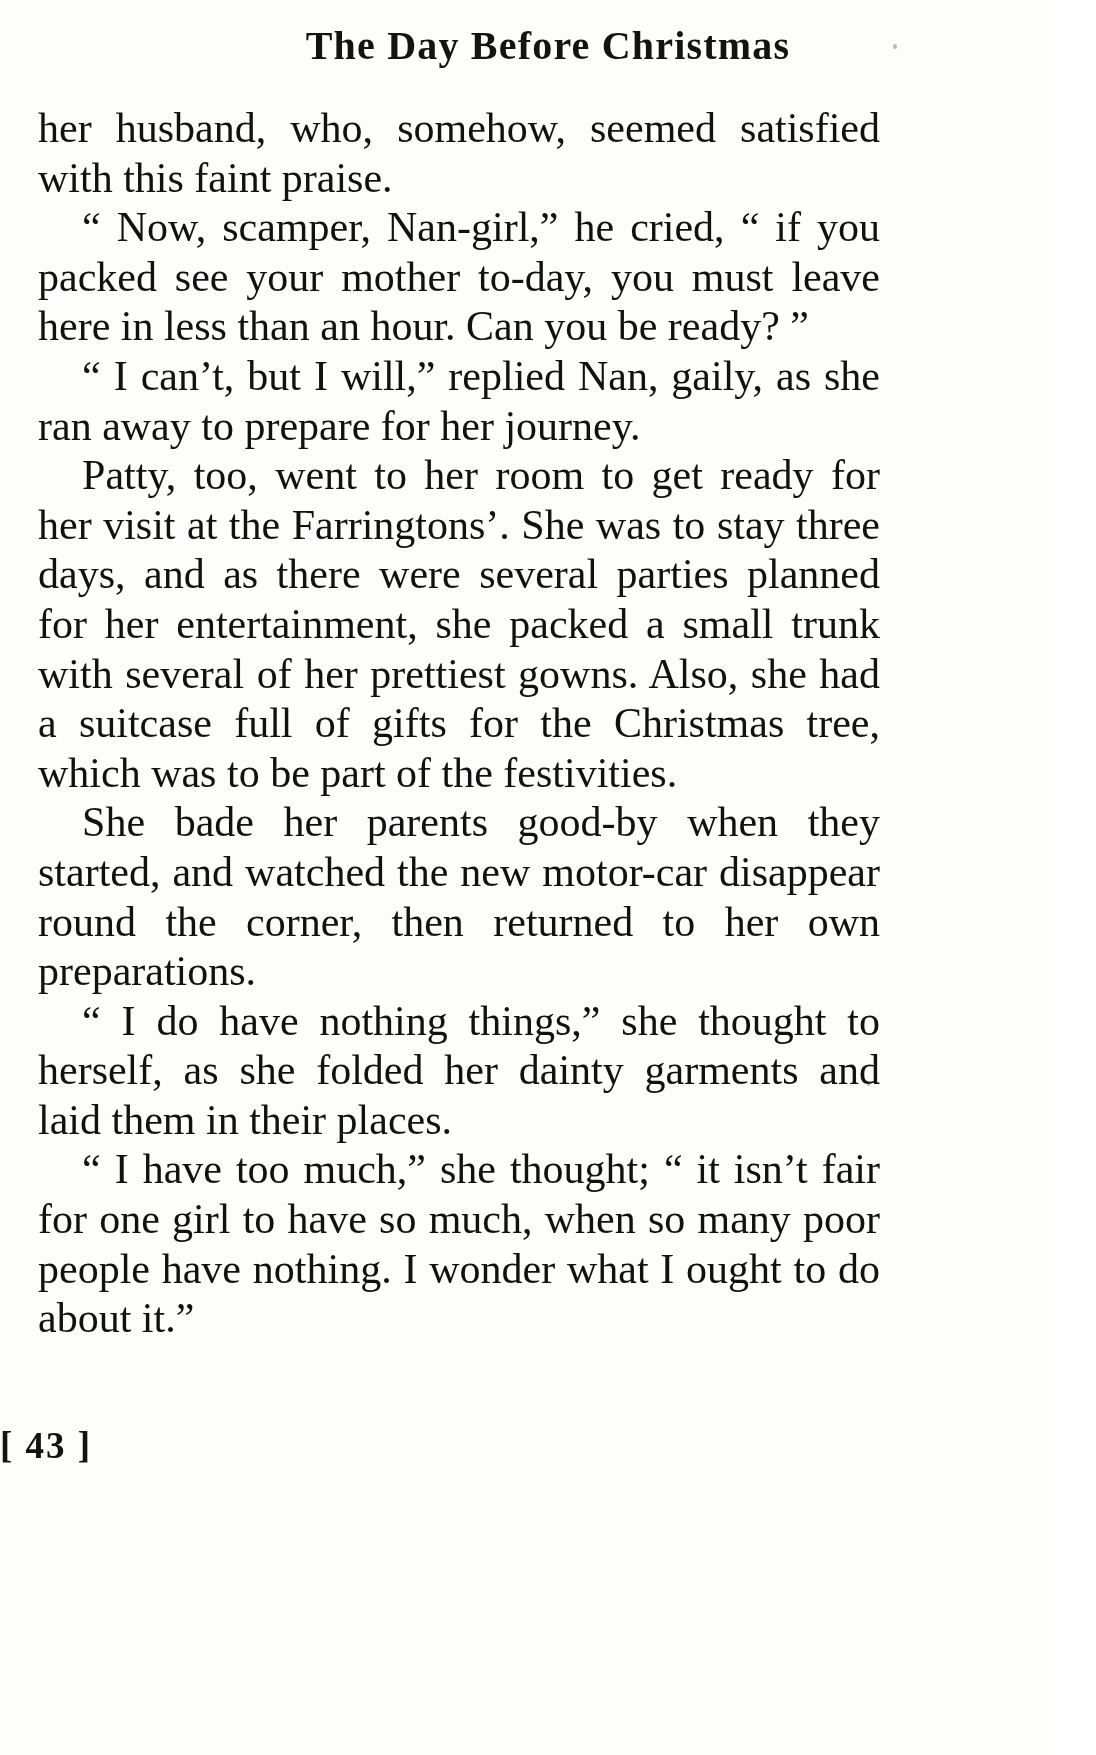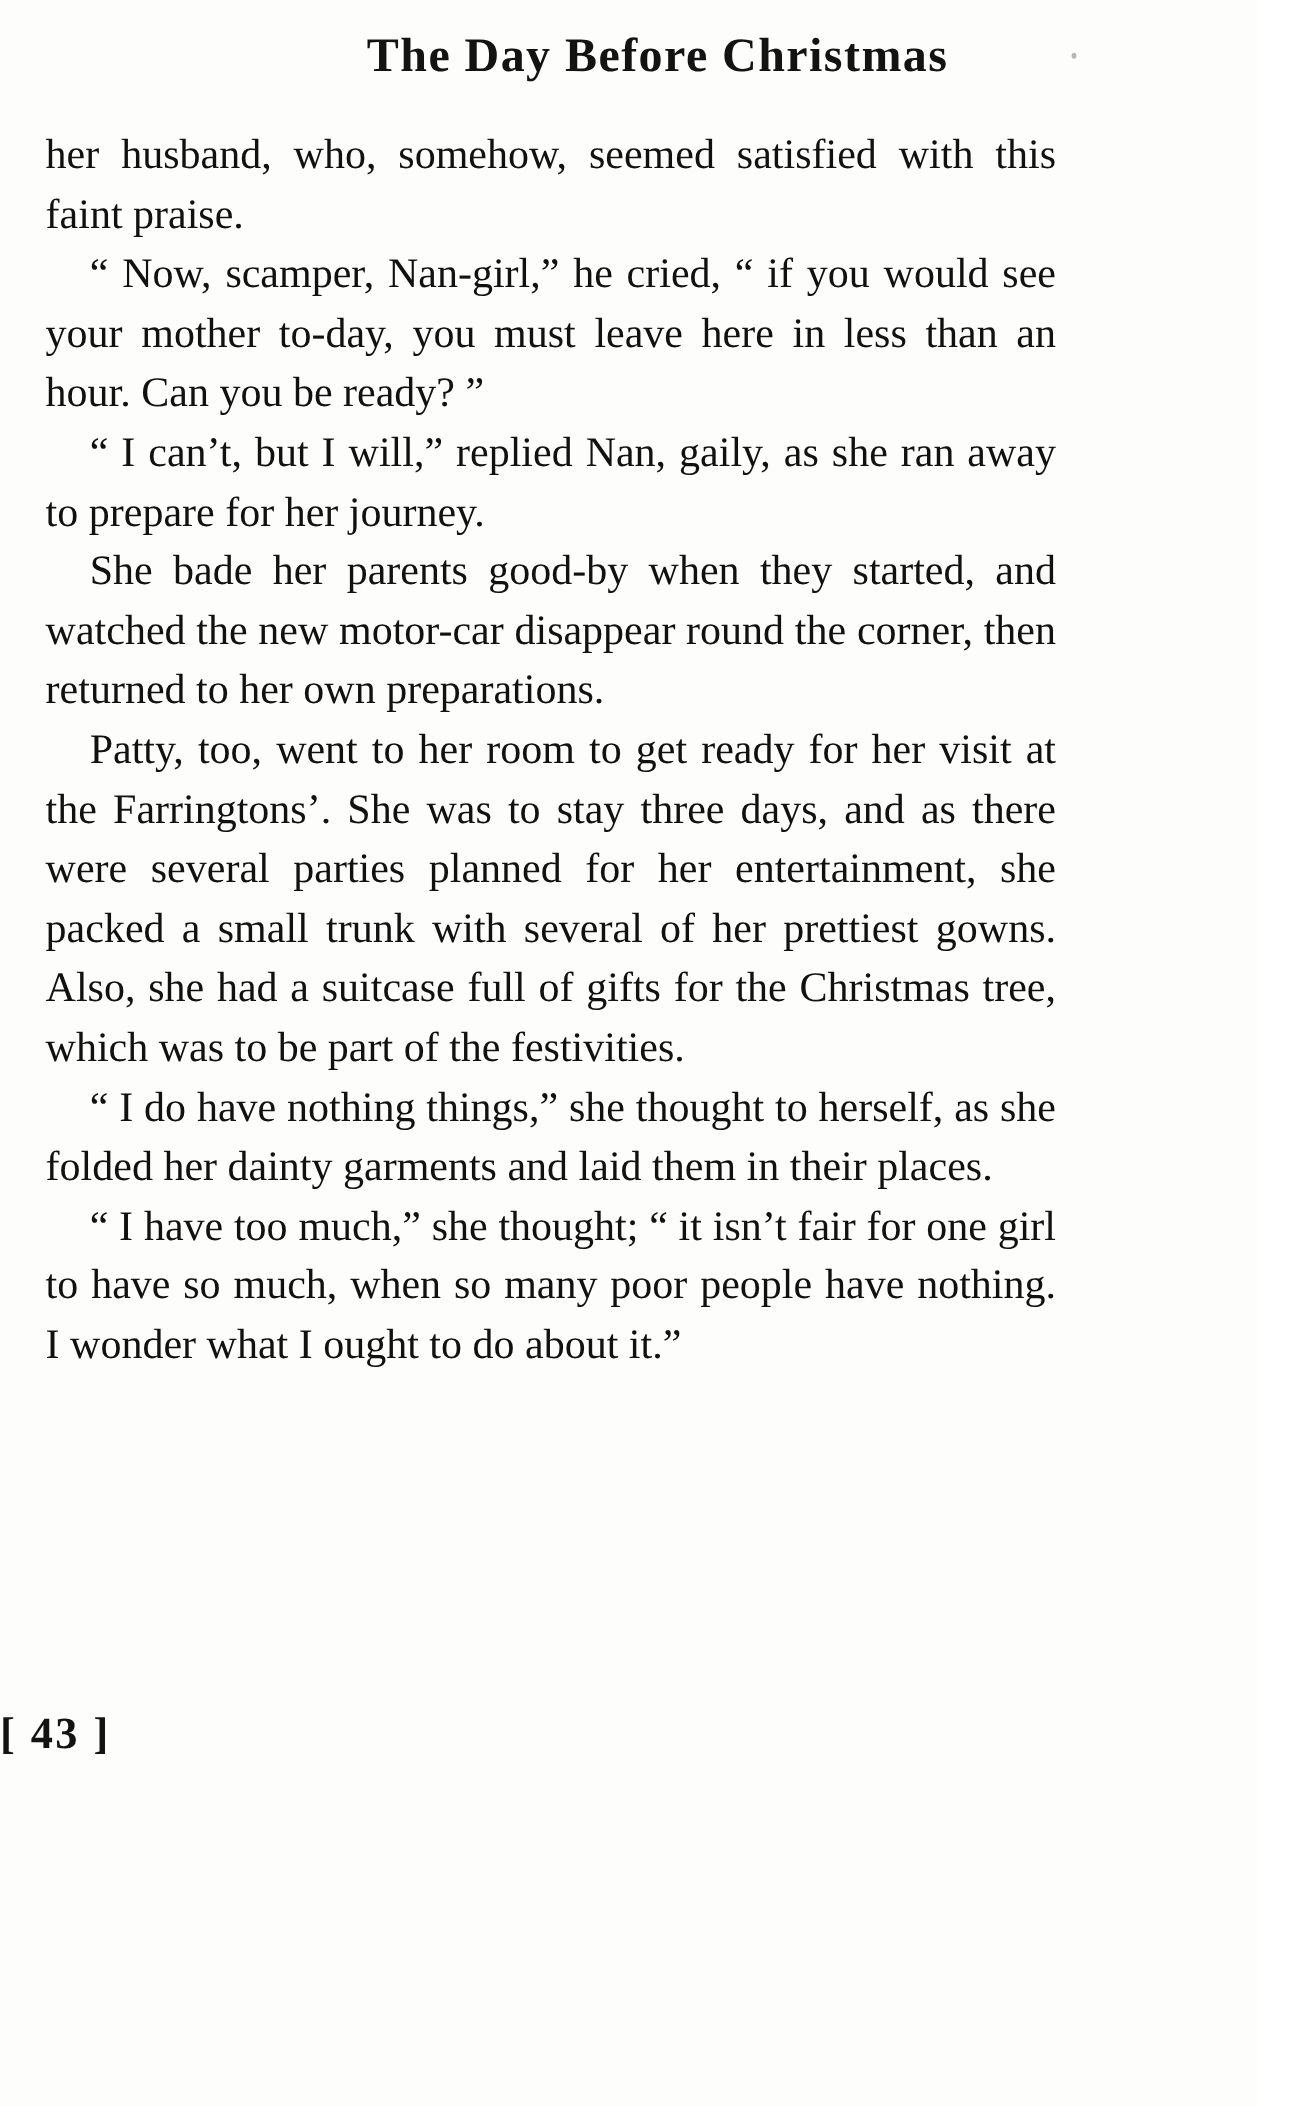--- a/index.html
+++ b/index.html
@@ -32,21 +32,21 @@
     font-size: 40px;
     letter-spacing: 1.2px;
     font-weight: 600;
     color: #131313;
   }
   .body-text {
     position: absolute;
     top: 104px;
     left: 38px;
     width: 842px;
-    font-size: 35px;
+    font-size: 42px;
     line-height: 49.6px;
     text-align: justify;
     text-justify: inter-word;
     color: #111111;
   }
   .para {
     margin: 0;
     text-indent: 1.05em;
   }
   .para.no-indent {
@@ -75,23 +75,23 @@
 
 <div class="page">
 
   <div class="speck" style="left: 893px; top: 44px;"></div>
   <div class="speck" style="left: 867px; top: 1083px; width:3px; height:3px;"></div>
 
   <div class="running-head">The Day Before Christmas</div>
 
   <div class="body-text">
     <p class="para no-indent">her husband, who, somehow, seemed satisfied with this faint praise.</p>
-    <p class="para">“ Now, scamper, Nan-girl,” he cried, “ if you would see your mother to-day, you must leave here in less than an hour.  Can you be ready? ”</p>
+    <p class="para">“ Now, scamper, Nan-girl,” he cried, “ if you packed see your mother to-day, you must leave here in less than an hour.  Can you be ready? ”</p>
     <p class="para">“ I can’t, but I will,” replied Nan, gaily, as she ran away to prepare for her journey.</p>
+    <p class="para">Patty, too, went to her room to get ready for her visit at the Farringtons’.  She was to stay three days, and as there were several parties planned for her entertainment, she packed a small trunk with several of her prettiest gowns.  Also, she had a suitcase full of gifts for the Christmas tree, which was to be part of the festivities.</p>
     <p class="para">She bade her parents good-by when they started, and watched the new motor-car disappear round the corner, then returned to her own preparations.</p>
-    <p class="para">Patty, too, went to her room to get ready for her visit at the Farringtons’.  She was to stay three days, and as there were several parties planned for her entertainment, she packed a small trunk with several of her prettiest gowns.  Also, she had a suitcase full of gifts for the Christmas tree, which was to be part of the festivities.</p>
     <p class="para">“ I do have nothing things,” she thought to herself, as she folded her dainty garments and laid them in their places.</p>
     <p class="para">“ I have too much,” she thought; “ it isn’t fair for one girl to have so much, when so many poor people have nothing.  I wonder what I ought to do about it.”</p>
   </div>
 
   <div class="folio">[ 43 ]</div>
 
 </div>
 
 </body></html>

